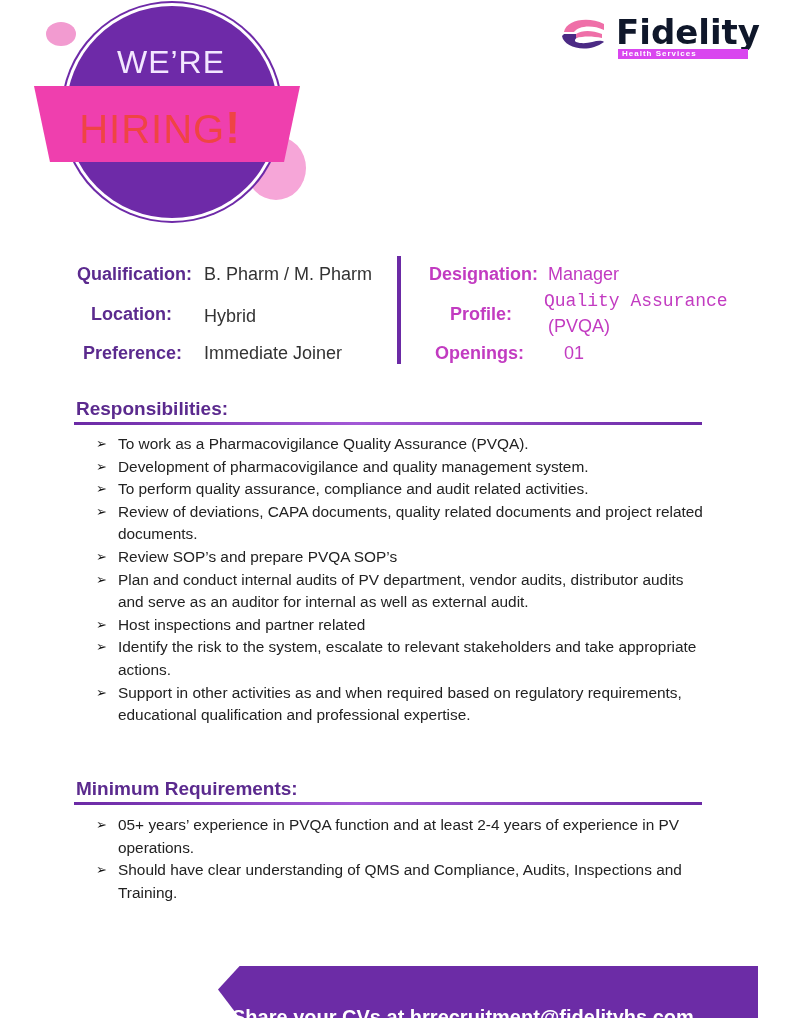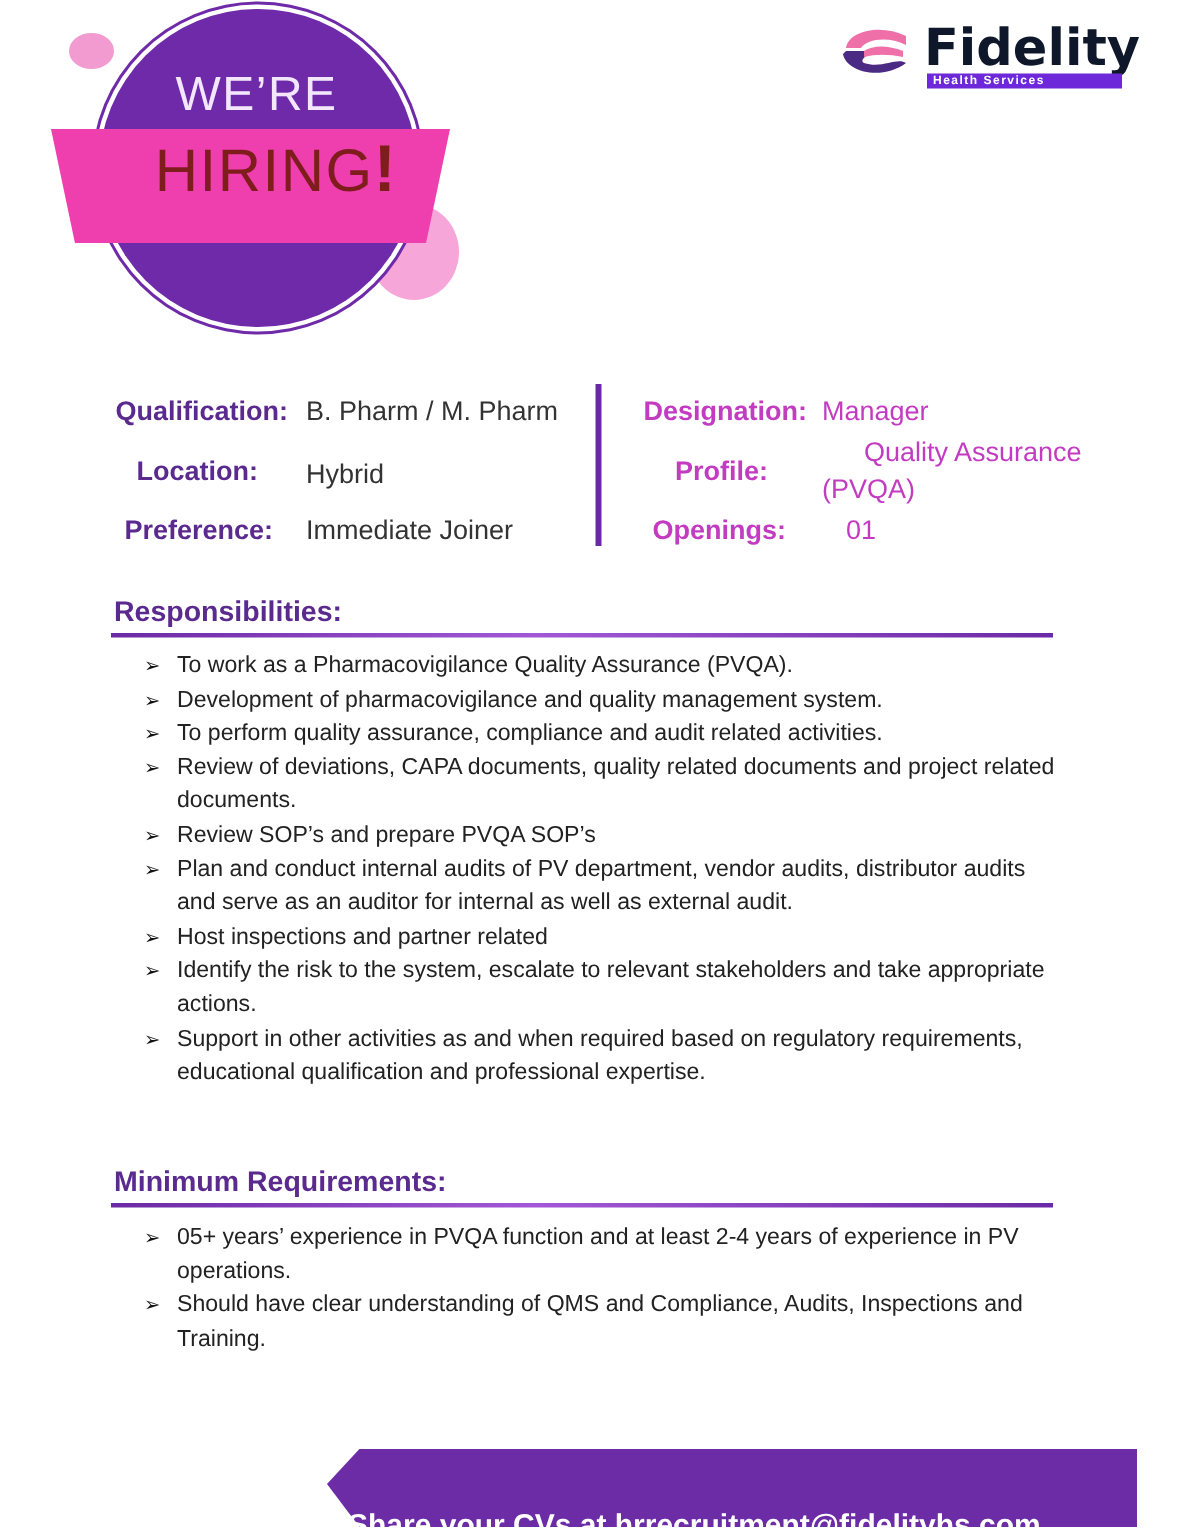--- a/index.html
+++ b/index.html
@@ -20,34 +20,34 @@
   .were {
     position: absolute; left: 0; width: 320px; top: 44px; text-align: center;
     color: #f3e7ff; font-size: 32px; letter-spacing: 1px; padding-left: 11px;
   }
   .ribbon {
     position: absolute; left: 34px; top: 86px; width: 266px; height: 76px;
     background: #ef3fae;
     clip-path: polygon(0 0, 100% 0, 94% 100%, 6% 100%);
   }
   .hiring {
-    position: absolute; left: 0; width: 320px; top: 88px; text-align: center;
-    color: #7f1d1d; font-size: 40px; letter-spacing: 1px; padding-left: 24px;
+    position: absolute; left: 0; width: 320px; top: 103px; text-align: center;
+    color: #ef4444; font-size: 40px; letter-spacing: 1px;
   }
   .hiring .bang { font-weight: bold; font-size: 44px; }
 
   
   .logo { position: absolute; left: 556px; top: 12px; width: 200px; height: 40px; }
   .logo-mark { position: absolute; left: 2px; top: 4px; width: 50px; height: 36px; }
   .logo-text {
     position: absolute; left: 60px; top: 0; font-size: 34px; font-weight: bold; color: #0f172a;
     font-family: "DejaVu Sans", sans-serif; letter-spacing: 0px;
   }
   .logo-sub {
-    position: absolute; left: 62px; top: 37px; width: 126px; height: 10px; background: #6d28d9;
+    position: absolute; left: 62px; top: 37px; width: 126px; height: 10px; background: #d946ef;
     color: #fff; font-size: 8px; line-height: 10px; font-weight: bold; letter-spacing: 1px; padding-left: 4px;
   }
 
   
   .info { position: absolute; top: 258px; left: 0; width: 786px; height: 110px; font-size: 18px; }
   .info .lbl { position: absolute; font-weight: bold; }
   .info .val { position: absolute; }
   .info .l-lbl { color: #5b2a8e; text-align: right; }
   .info .l-val { color: #333; }
   .info .r-lbl { color: #c23bc1; text-align: right; }
@@ -105,21 +105,21 @@
   <div class="lbl l-lbl" style="left:60px; top:46px; width:112px;">Location:</div>
   <div class="val l-val" style="left:204px; top:48px;">Hybrid</div>
 
   <div class="lbl l-lbl" style="left:60px; top:85px; width:122px;">Preference:</div>
   <div class="val l-val" style="left:204px; top:85px;">Immediate Joiner</div>
 
   <div class="lbl r-lbl" style="left:410px; top:6px; width:128px;">Designation:</div>
   <div class="val r-val" style="left:548px; top:6px;">Manager</div>
 
   <div class="lbl r-lbl" style="left:410px; top:46px; width:102px;">Profile:</div>
-  <div class="val r-val" style="left:576px; top:33px;">Quality Assurance</div>
+  <div class="val r-val" style="left:544px; top:33px;font-family:Liberation Mono, monospace;">Quality Assurance</div>
   <div class="val r-val" style="left:548px; top:58px;">(PVQA)</div>
 
   <div class="lbl r-lbl" style="left:410px; top:85px; width:114px;">Openings:</div>
   <div class="val r-val" style="left:564px; top:85px;">01</div>
 </div>
 <div class="vbar"></div>
 
 <div class="section-title" style="top:398px;">Responsibilities:</div>
 <div class="rule" style="top:422px;"></div>
 <ul class="bullets" style="top:433px;">

